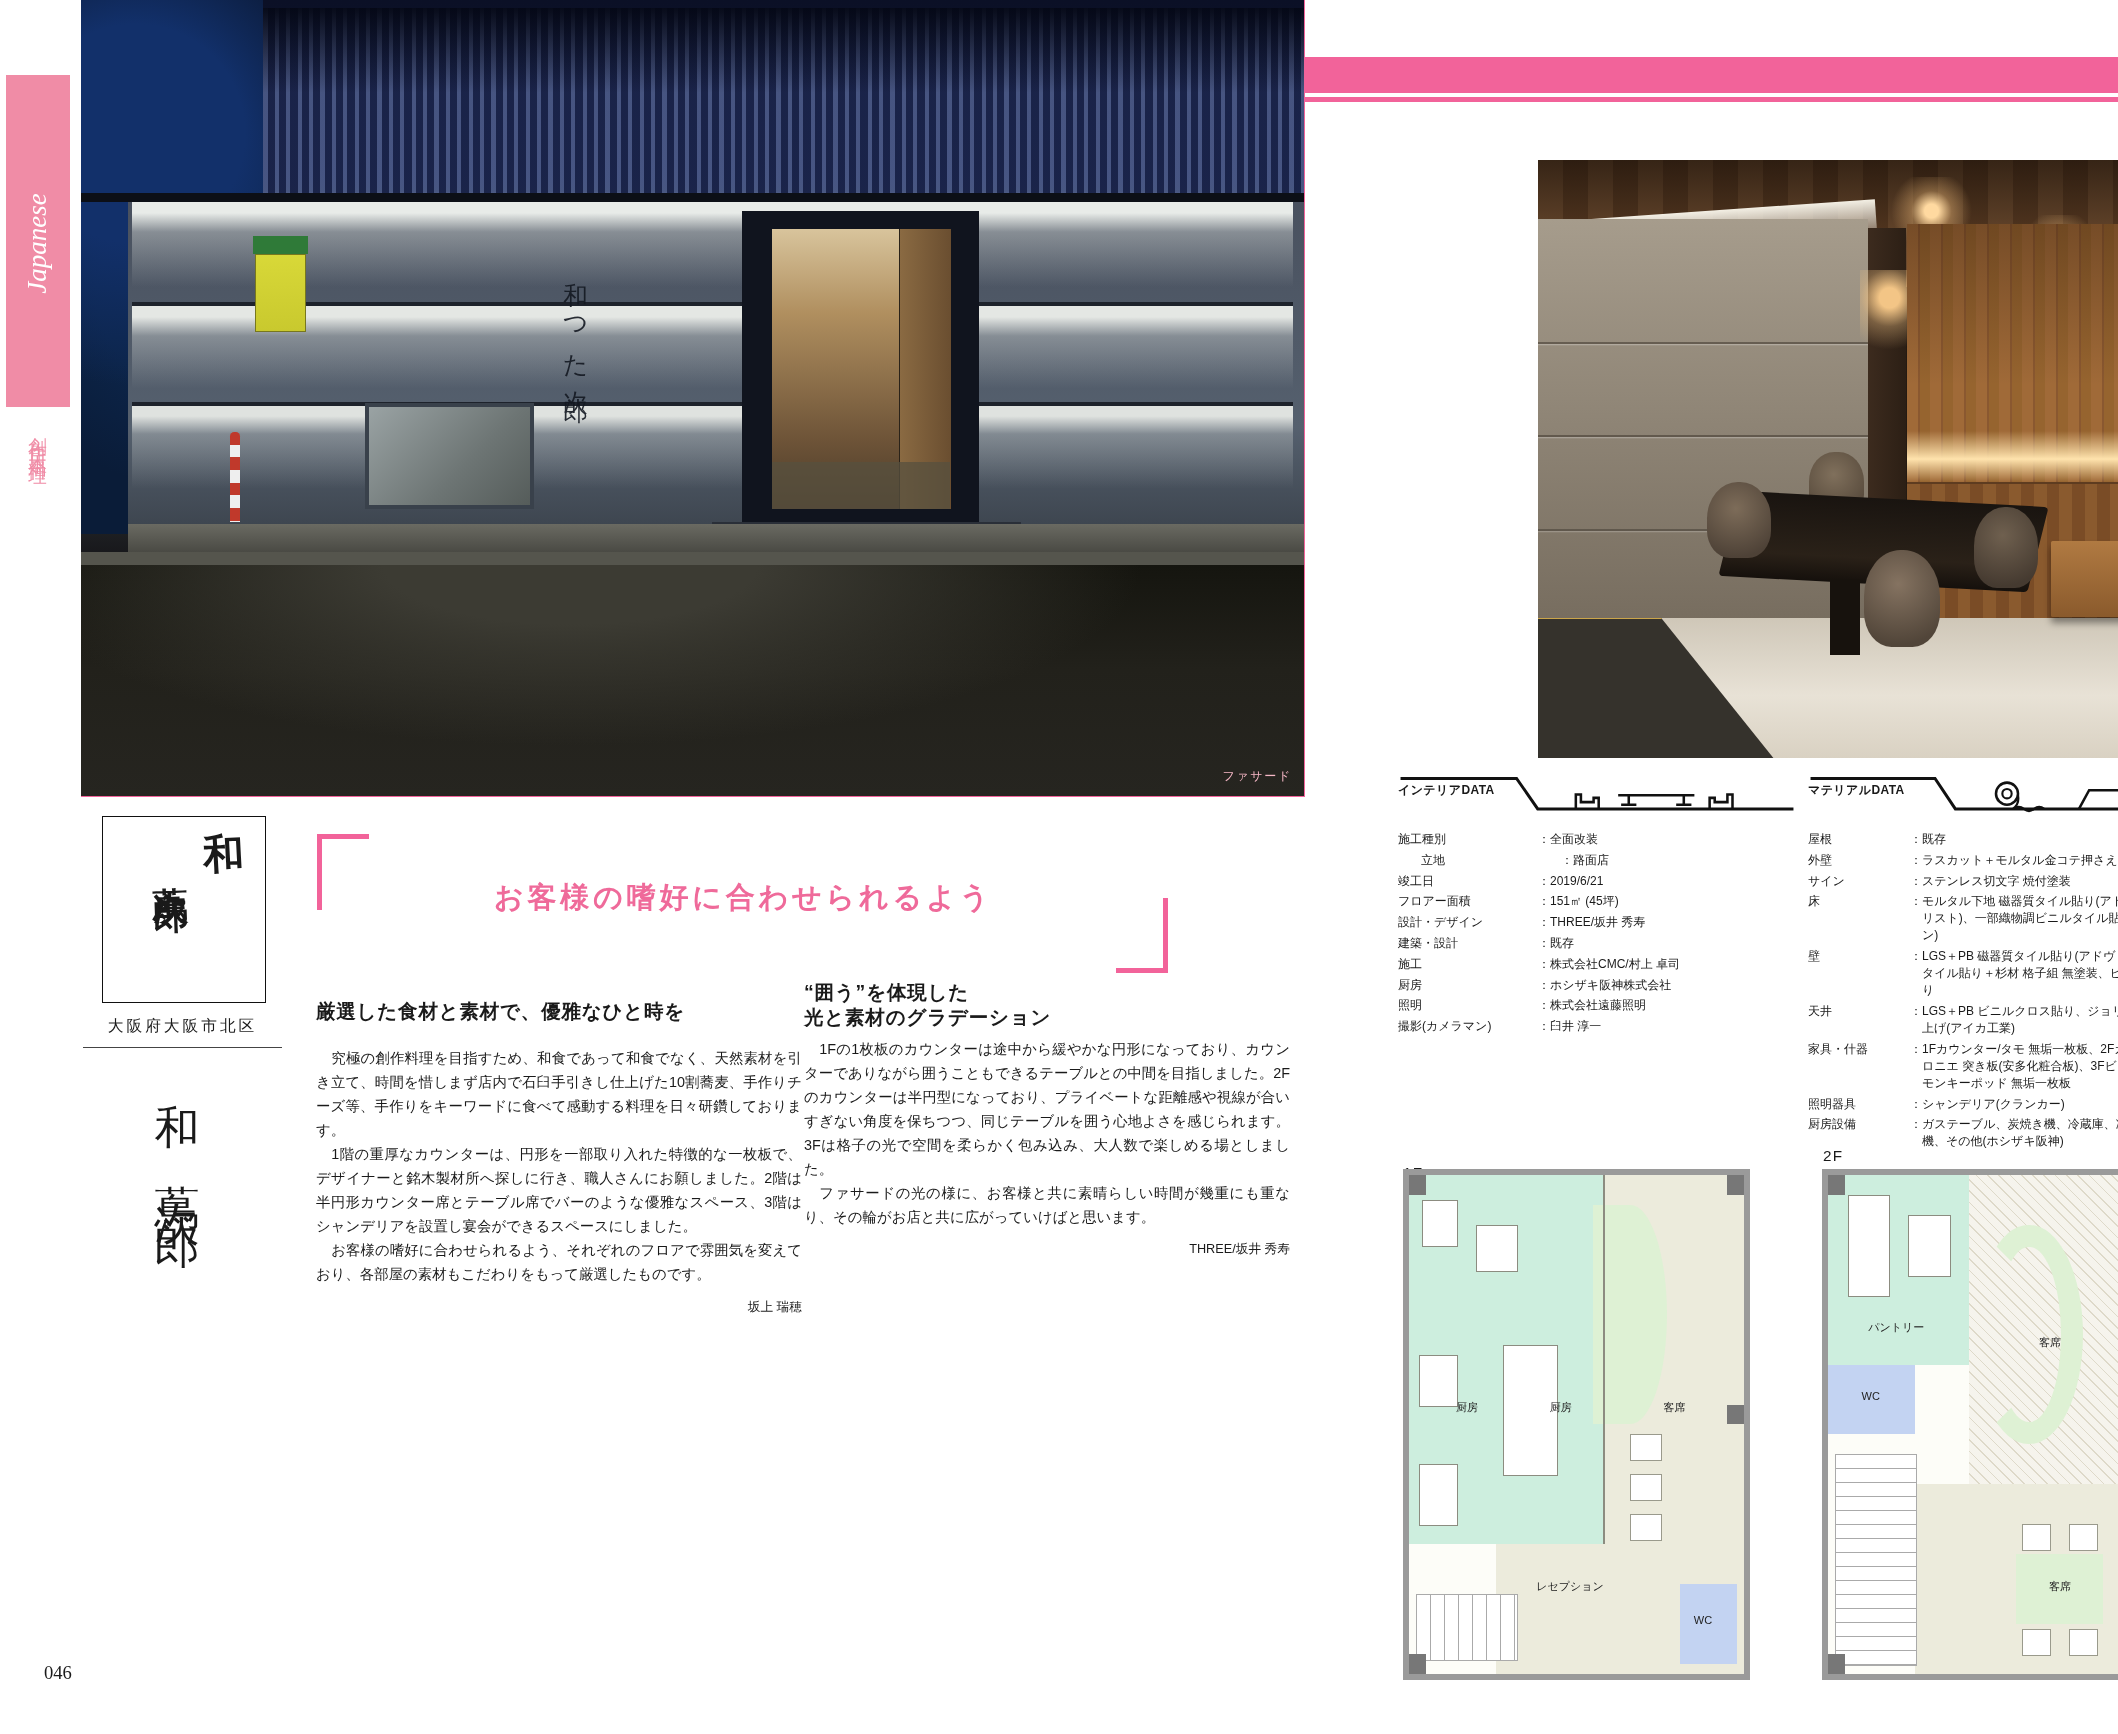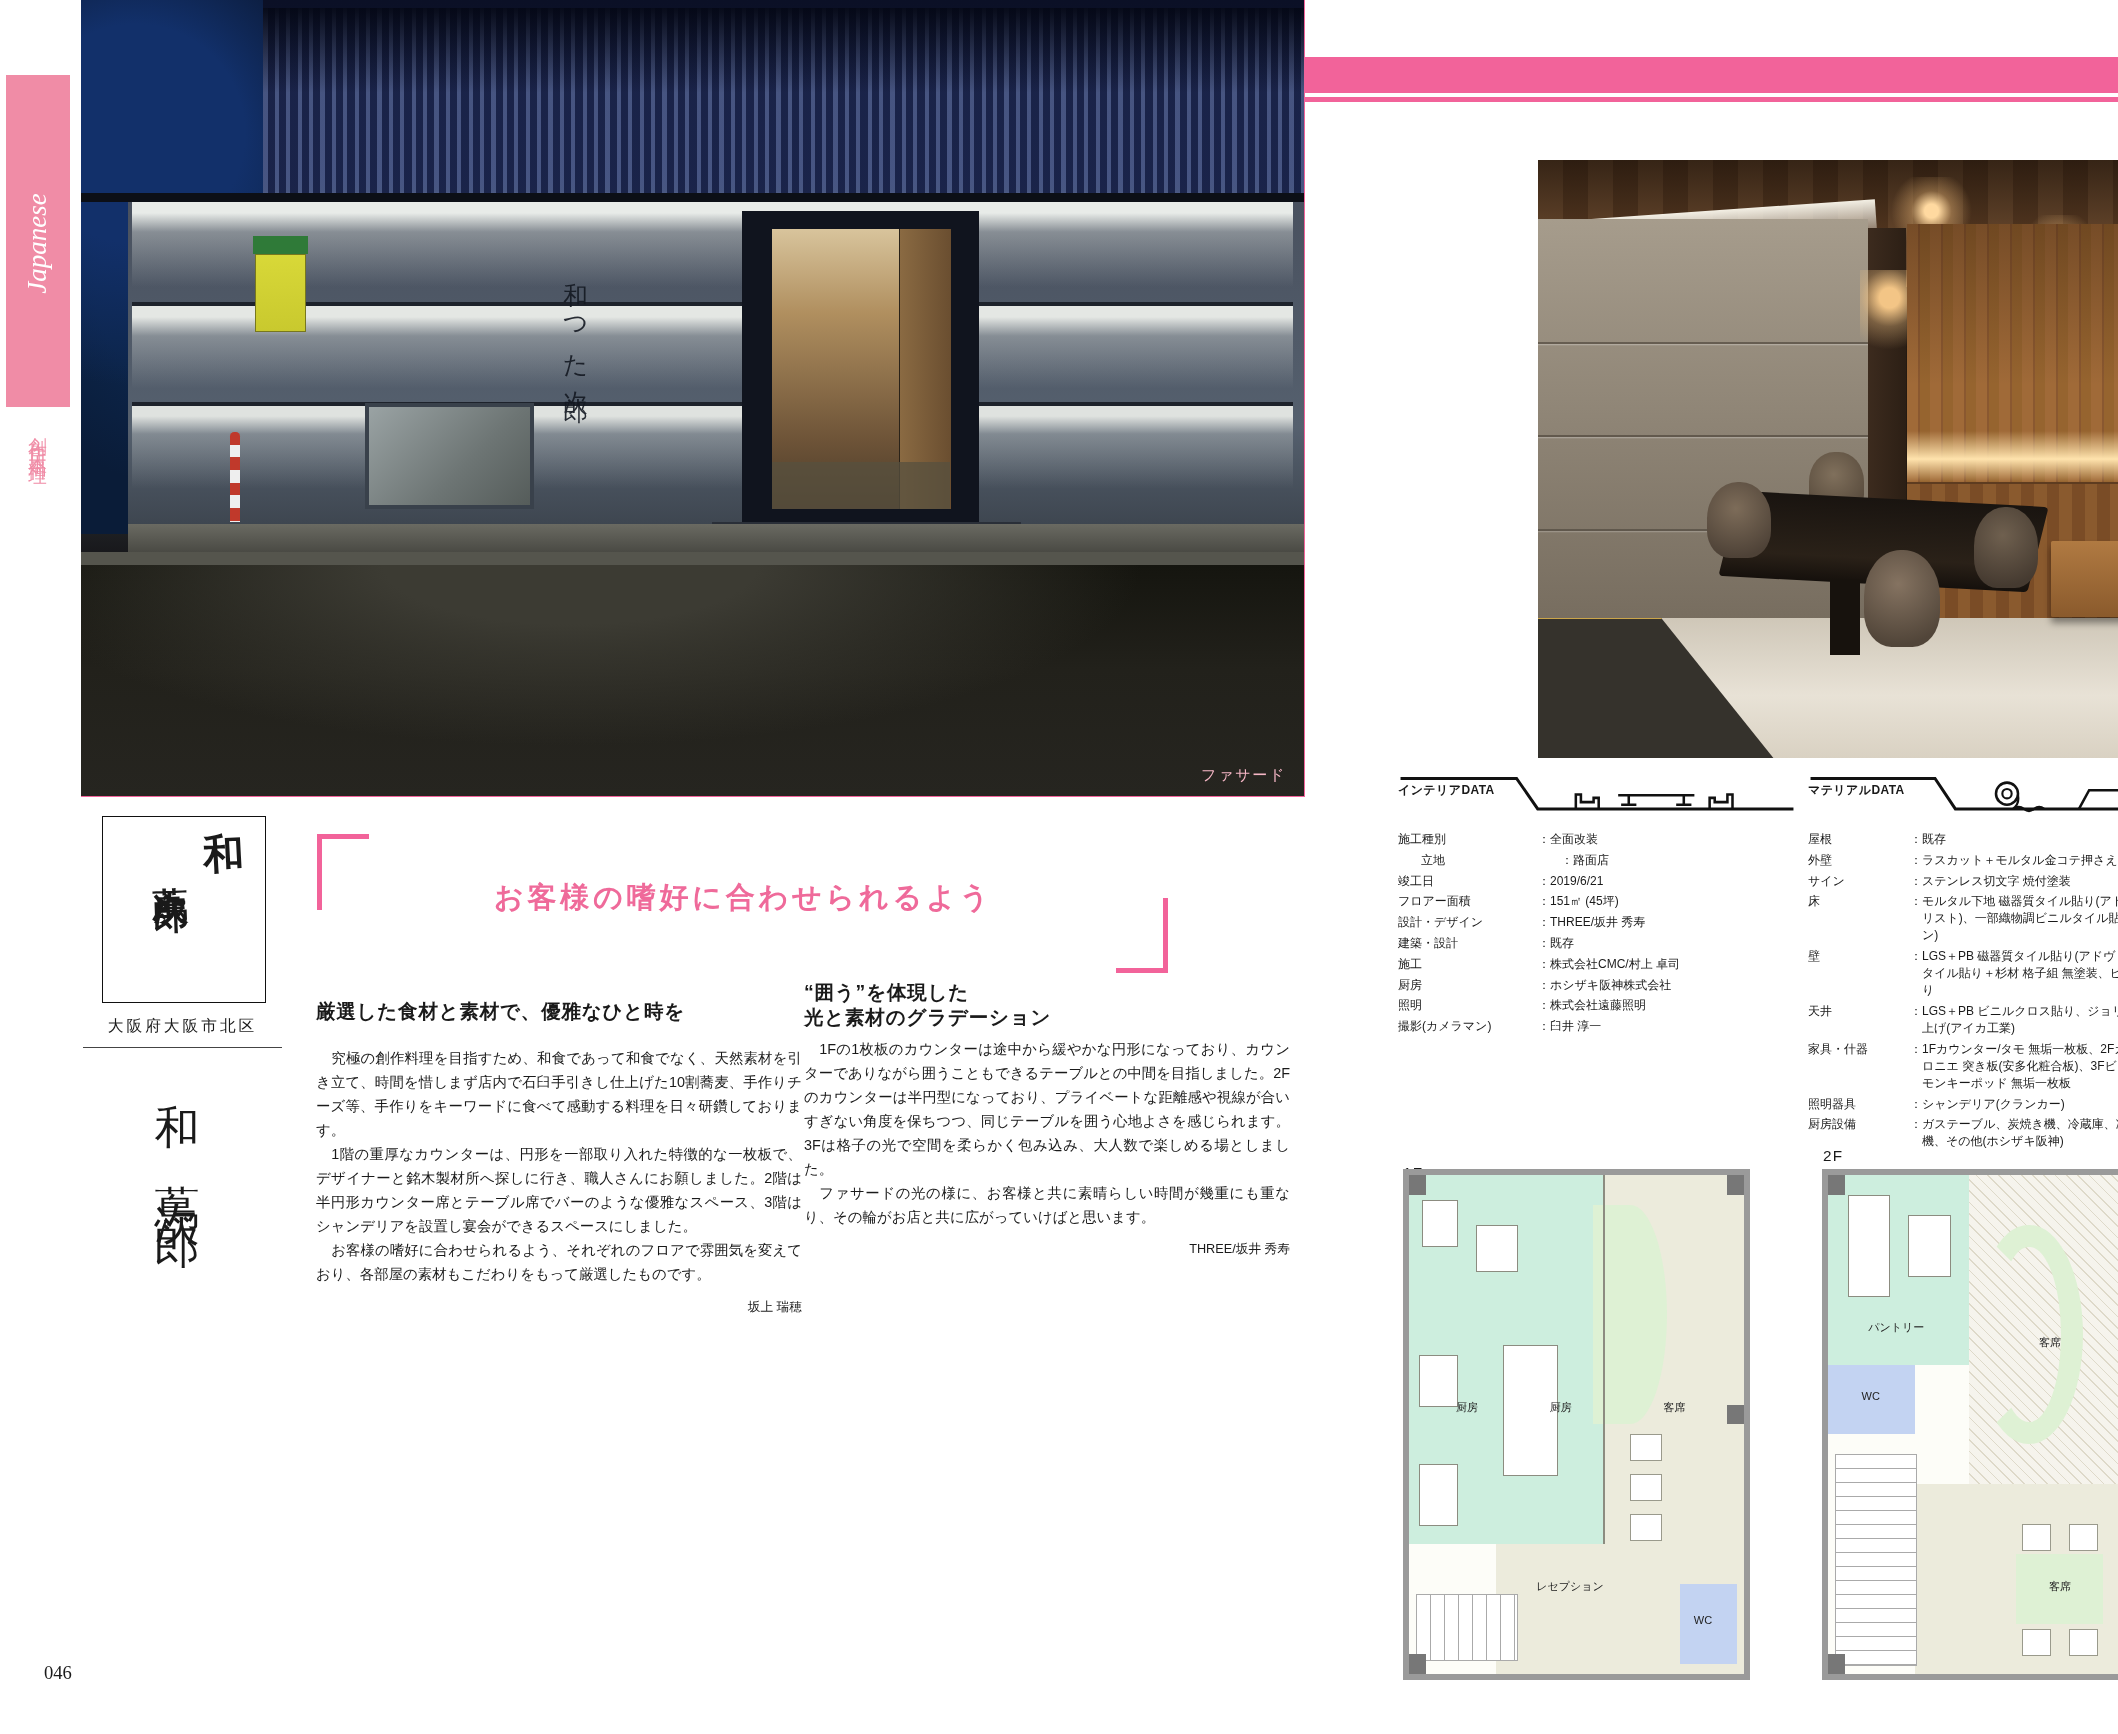--- a/index.html
+++ b/index.html
@@ -90,21 +90,21 @@
 
   <div class="abs" style="left:631px;top:522px;width:309px;height:26px;background:#2a2f38;"></div>
   <div class="abs" style="left:47px;top:524px;width:1177px;height:28px;background:linear-gradient(180deg,#6a6a62,#4a4a44);"></div>
   <div class="abs" style="left:0;top:552px;width:100%;height:12.7px;background:#55554d;"></div>
   <div class="abs" style="left:0;top:565px;width:100%;height:232px;background:radial-gradient(ellipse at 40% 0%,#3c3b33 0 18%,transparent 55%),linear-gradient(180deg,#15150f,#22211b 45%,#262520);"></div>
 
   <div class="abs" style="left:172px;top:236px;width:55px;height:18px;background:#2f7a38;"></div>
   <div class="abs" style="left:174px;top:254px;width:51px;height:78px;background:linear-gradient(180deg,#d8d838,#c9c92e);border:0.8px solid #77771e;box-sizing:border-box;"></div>
   <div class="abs" style="left:149px;top:432px;width:10.2px;height:90px;background:repeating-linear-gradient(180deg,#c0392b 0 12.7px,#eeeeee 12.7px 25.4px);border-radius:4.2px 4.2px 0 0;"></div>
 
-  <div class="abs" style="right:18px;bottom:11px;color:#f6b7c6;font-size:15px;letter-spacing:1.7px;">ファサード</div>
+  <div class="abs" style="right:12px;bottom:11px;color:#f6b7c6;font-size:12px;letter-spacing:1.7px;">ファサード</div>
 </div>
 
 <div class="abs credit-bar" style="left:1305px;top:57px;width:1243px;height:36px;">
   
   
 </div>
 <div class="abs credit-line" style="left:1305px;top:97px;width:1243px;height:4.7px;"></div>
 
 <div class="abs photo" style="left:1538px;top:160px;width:717px;height:598px;background:#241a12;">
 

